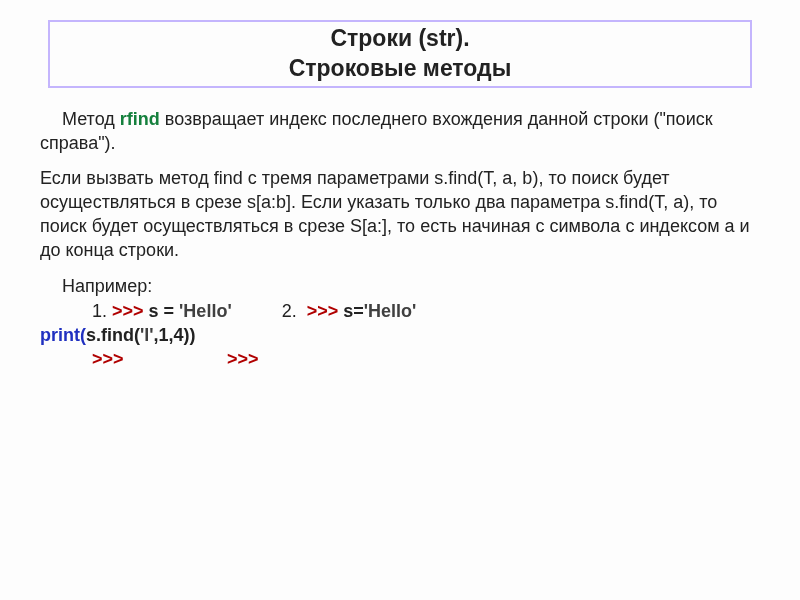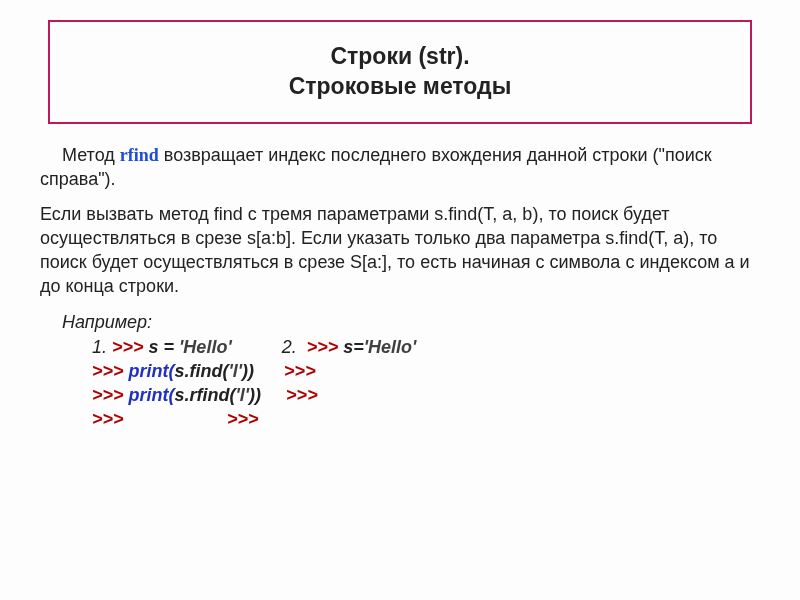--- a/index.html
+++ b/index.html
@@ -6,46 +6,45 @@
     margin: 0;
     padding: 20px 40px;
     background: #fdfdfd;
     font-family: Verdana, Geneva, sans-serif;
     color: #222;
     width: 800px;
     height: 600px;
     box-sizing: border-box;
   }
   .title-box {
-    border: 2px solid #be185d;
-    padding: 20px 18px;
+    border: 2px solid #c4b5fd;
+    padding: 2px 18px;
     margin: 0 8px 20px 8px;
     text-align: center;
   }
   .title-box .title {
     font-weight: bold;
     font-size: 23px;
     line-height: 1.3;
   }
   .body-text {
     font-size: 18px;
     line-height: 1.32;
     margin: 0 0 12px 0;
   }
   .code-area {
     font-family: Verdana, Geneva, sans-serif;
     font-size: 18px;
     line-height: 1.35;
     margin-top: 4px;
-    font-style: italic;
   }
   .indent1 { padding-left: 22px; }
   .indent2 { padding-left: 52px; }
   .red { color: #b00000; }
-  .darkred { color: #1d4ed8; font-weight: bold; font-family: Liberation Serif, serif; }
+  .darkred { color: #15803d; font-weight: bold; }
   .blue { color: #2030c0; }
   .darkgreen { color: #404040; }
   .bold { font-weight: bold; }
   .row { white-space: pre; }
   .num-sp { display:inline-block; width:120px; }
 </style>
 </head>
 <body>
 
 <div class="title-box">
@@ -57,20 +56,19 @@
   <span>Метод </span><span class="darkred">rfind</span><span> возвращает индекс последнего вхождения данной строки ("поиск справа").</span>
 </p>
 
 <p class="body-text">Если вызвать метод find с тремя параметрами s.find(T, a, b), то поиск будет осуществляться в срезе s[a:b]. Если указать только два параметра s.find(T, a), то поиск будет осуществляться в срезе S[a:], то есть начиная с символа с индексом a и до конца строки.</p>
 
 <div class="code-area">
   <div class="indent1">Например:</div>
 
   <div class="indent2 row"><span>1. </span><span class="red bold">&gt;&gt;&gt; </span><span class="bold">s = </span><span class="darkgreen bold">'Hello'</span><span>          </span><span>2.  </span><span class="red bold">&gt;&gt;&gt; </span><span class="bold">s=</span><span class="darkgreen bold">'Hello'</span></div>
 
-  <div class="indent2 row"><span class="red bold">&gt;&gt;&gt; </span><span class="blue bold">print(</span><span class="bold">s.find(</span><span class="darkgreen bold">'l'</span><span class="bold">))</span><span>      </span><span class="red bold">&gt;&gt;&gt; </span></div>
+  <div class="row"><span class="blue bold">print(</span><span class="bold">s.find(</span><span class="darkgreen bold">'l'</span><span class="bold">,1,4))</span></div>
 
 
-  <div class="indent2 row"><span class="red bold">&gt;&gt;&gt; </span><span class="blue bold">print(</span><span class="bold">s.rfind(</span><span class="darkgreen bold">'l'</span><span class="bold">))</span><span>     </span><span class="red bold">&gt;&gt;&gt; </span></div>
 
 
   <div class="indent2 row"><span class="red bold num-sp">&gt;&gt;&gt; </span><span>   </span><span class="red bold">&gt;&gt;&gt; </span></div>
 </div>
 
 </body></html>

